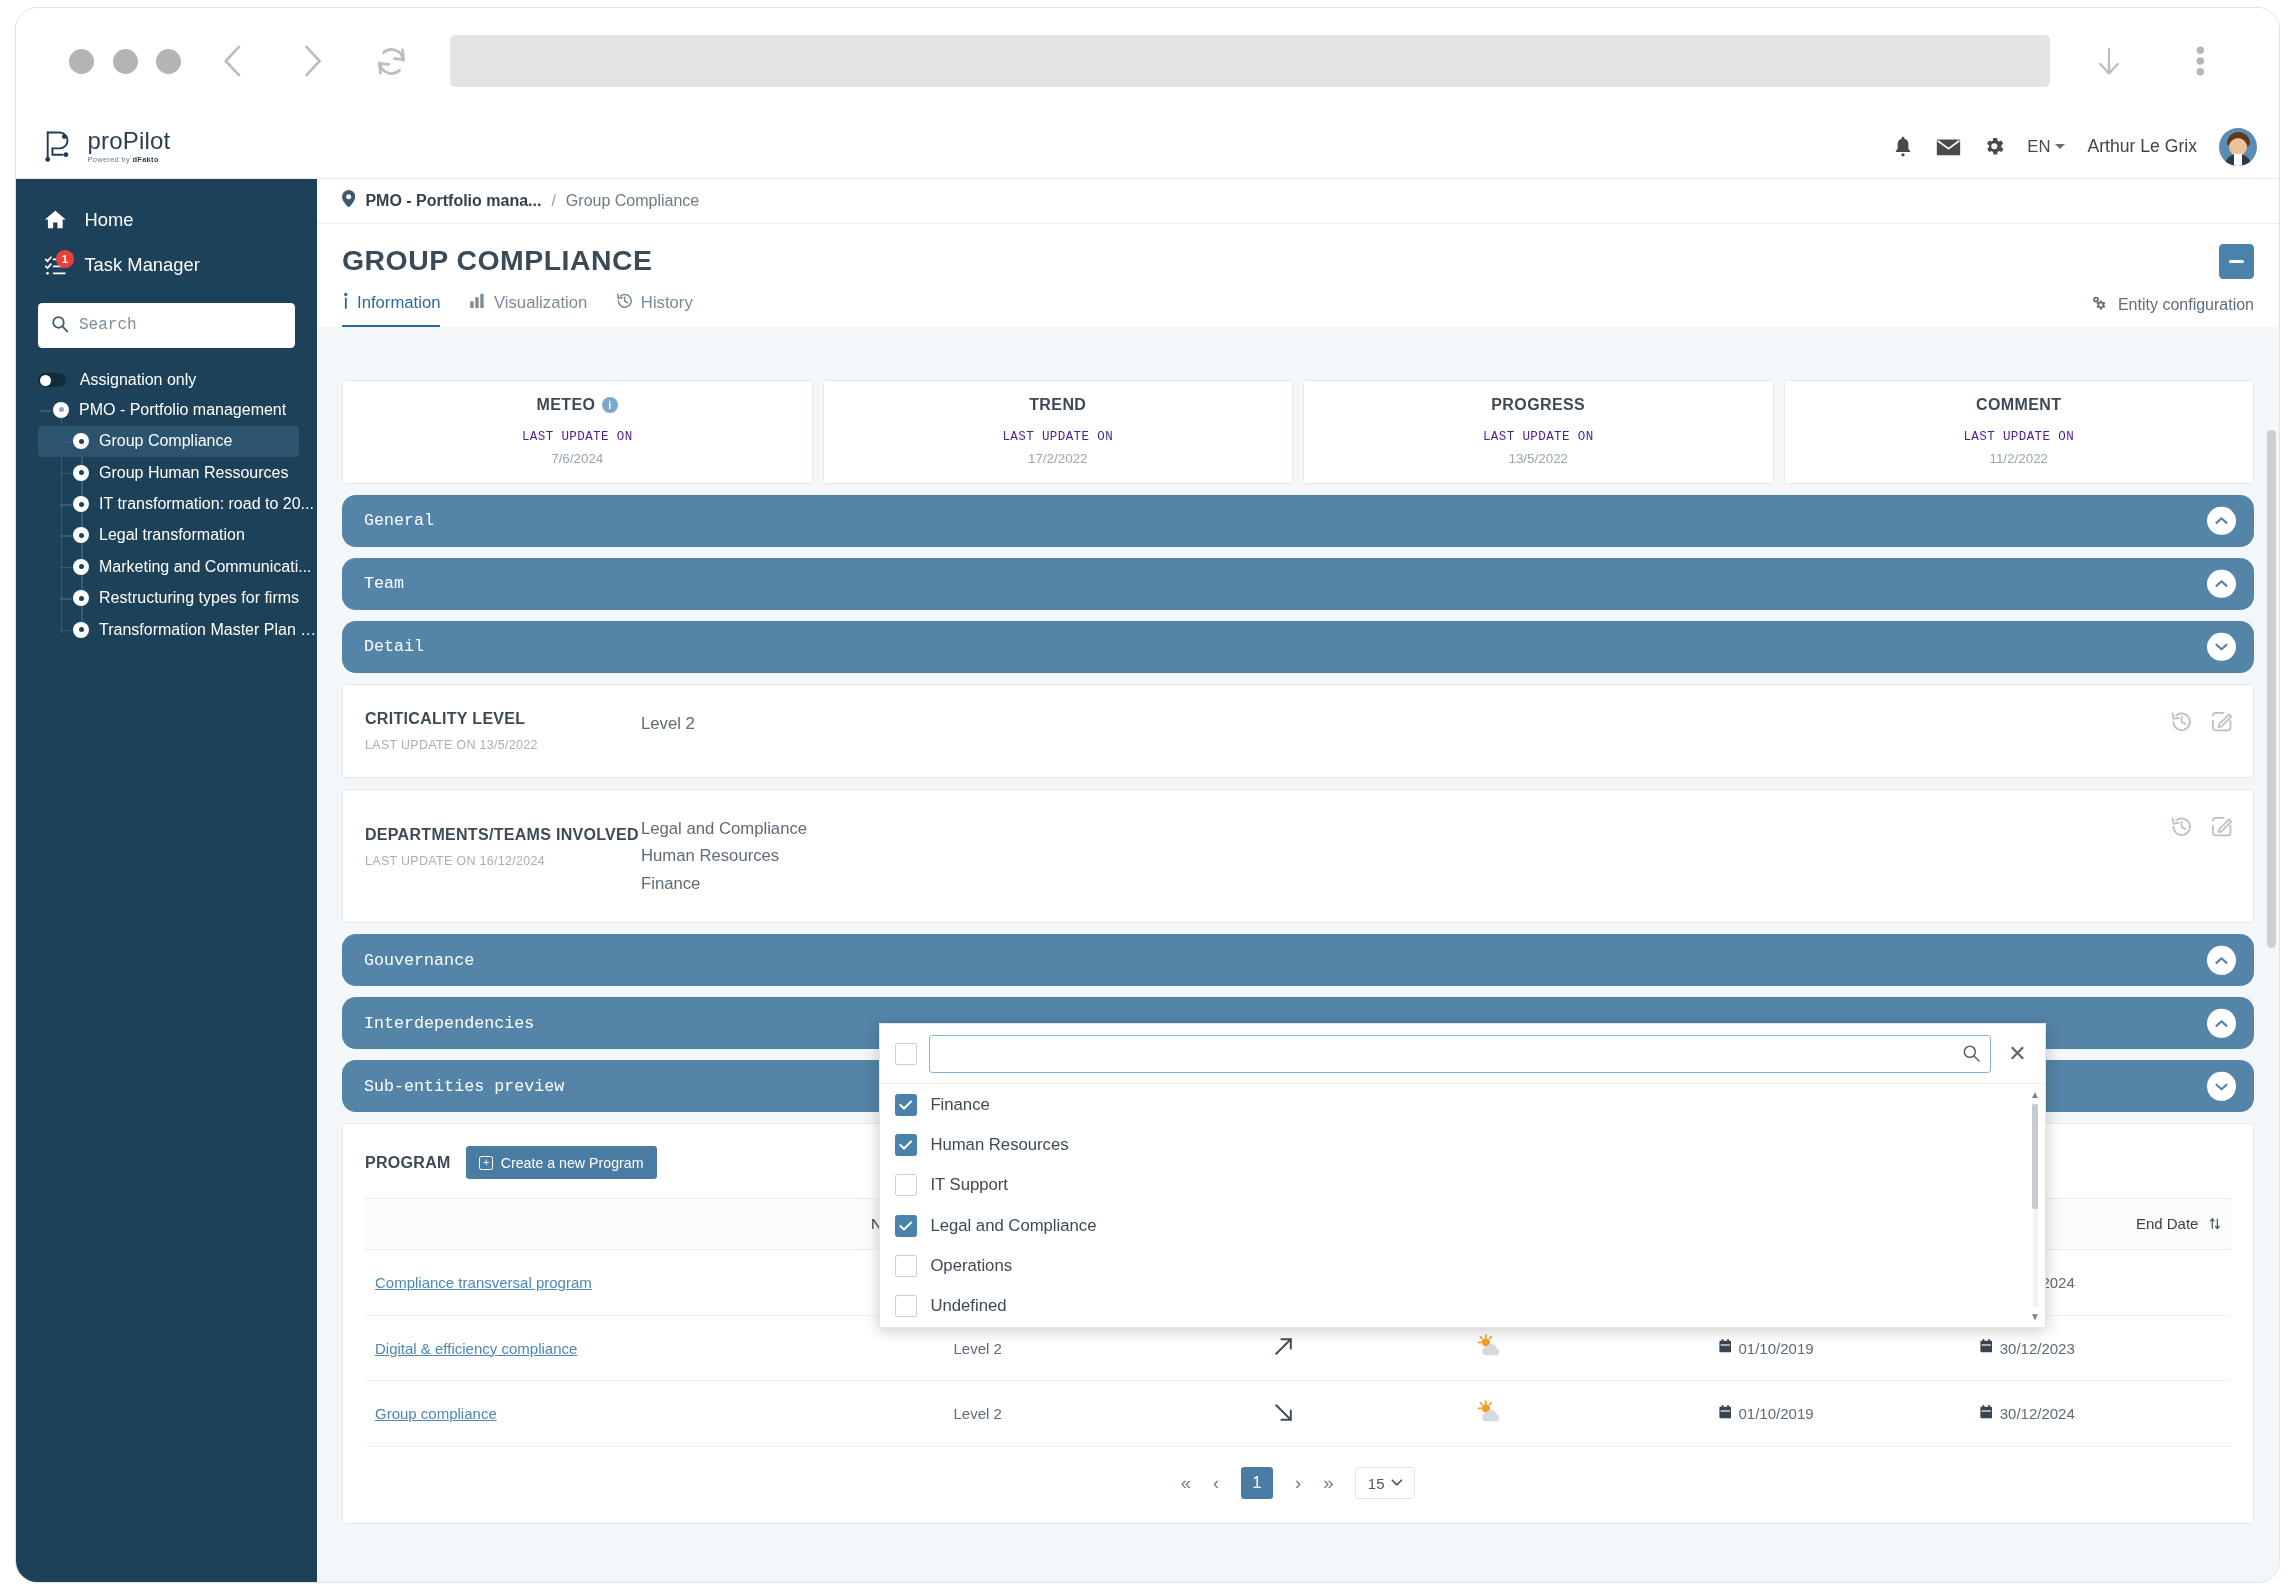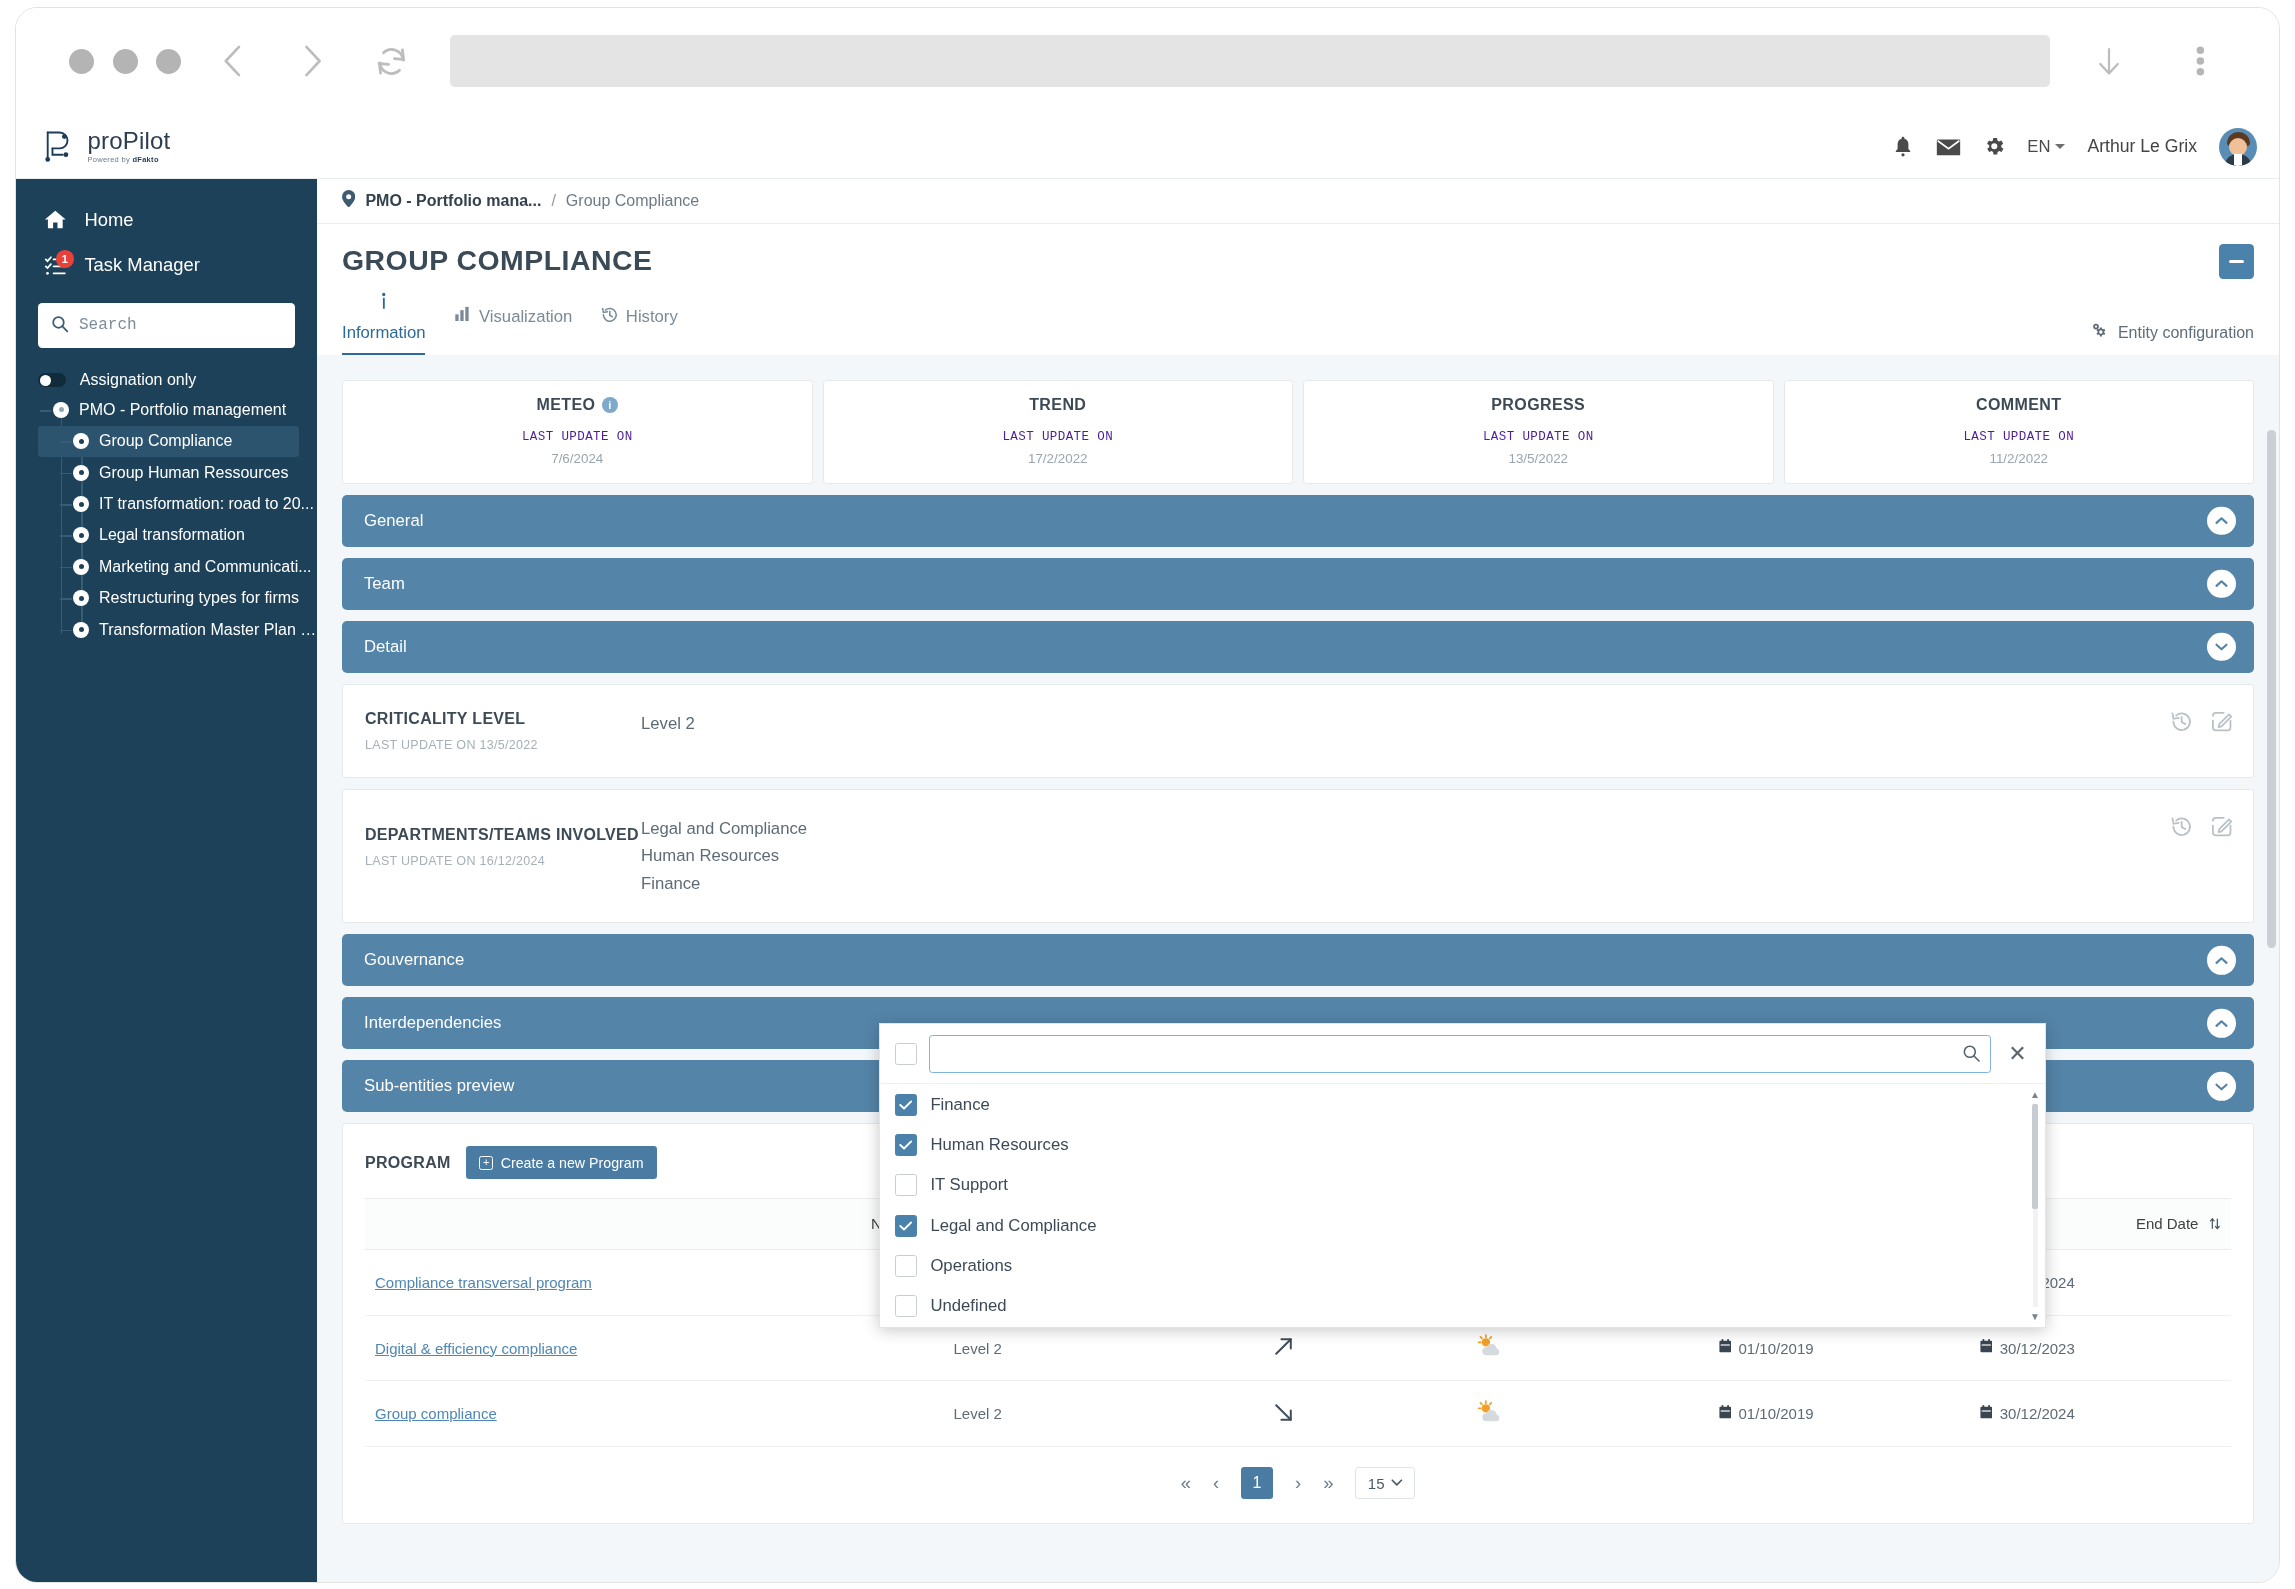--- a/index.html
+++ b/index.html
@@ -149,21 +149,21 @@
 
   #page-head { background:#fff; padding: 20px 25px 0 25px; position: relative; }
   #page-title { font-size: 28.4px; color: #3b4a57; letter-spacing: 0.5px; font-weight: bold; }
   .tagrow { display:flex; gap: 5.9px; margin-top: 10px; }
   .tag { background:#96a0a8; color:#fff; font-size: 11.7px; padding: 4.2px 7.5px; border-radius: 2.5px; font-weight:bold; }
   .tabs { display:flex; gap: 28.4px; margin-top: 15px; }
   .tab {
     display:flex; align-items:center; gap: 7.5px; font-size: 16.7px;
     color:#7b8a96; padding-bottom: 10px; border-bottom: 2.5px solid transparent;
   }
-  .tab.active { color:#2e6a99; border-bottom-color:#2e6a99;flex-direction:column; }
+  .tab.active { color:#2e6a99; border-bottom-color:#2e6a99; }
   #minimize-btn {
     position:absolute; right: 25px; top: 20px;
     width: 35px; height: 35px; background:#4a82ab; border-radius: 4.2px;
     display:flex; align-items:center; justify-content:center;
   }
   #minimize-btn .bar { width: 15px; height: 3.3px; background:#fff; border-radius:1.7px; }
   #entity-config {
     position:absolute; right: 25px; bottom: 11.7px;
     display:flex; align-items:center; gap: 8.4px; font-size: 16px; color:#5e6d79;
   }
@@ -182,23 +182,24 @@
   .kcard-title { font-size: 16px; font-weight: bold; color:#3d4a56; letter-spacing:0.4px; display:flex; align-items:center; justify-content:center; gap:6.7px; }
   .info-i {
     width: 16px; height: 16px; border-radius:50%; background:#7fa9cb; color:#fff;
     font-size: 11px; display:flex; align-items:center; justify-content:center; font-weight:bold;
   }
   .kcard-sub { font-size: 12.5px; color:#4c1d95; letter-spacing:0.4px; margin-top: 16.7px; font-family: Liberation Mono, monospace; }
   .kcard-date { font-size: 13.4px; color:#9aa5ad; margin-top: 6.7px; }
 
   
   .secbar {
-    margin-top: 11px; height: 52px; background:#5484a8; border-radius: 5px;
+    margin-top: 11px; height: 52px; background:#5484a8; border-radius: 14px;
     display:flex; align-items:center; padding: 0 22px; color:#fff; font-size: 16.7px;
     position: relative;
+    font-family: Liberation Mono, monospace;
   }
   .chev-btn {
     position:absolute; right: 18.4px; top: 50%; transform: translateY(-50%);
     width: 28.4px; height: 28.4px; border-radius: 50%; background:#fff;
     display:flex; align-items:center; justify-content:center;
   }
 
   
   .field-row {
     margin-top: 11px; background:#fff; border:0.8px solid #e6e9ec; border-radius: 3.3px;

